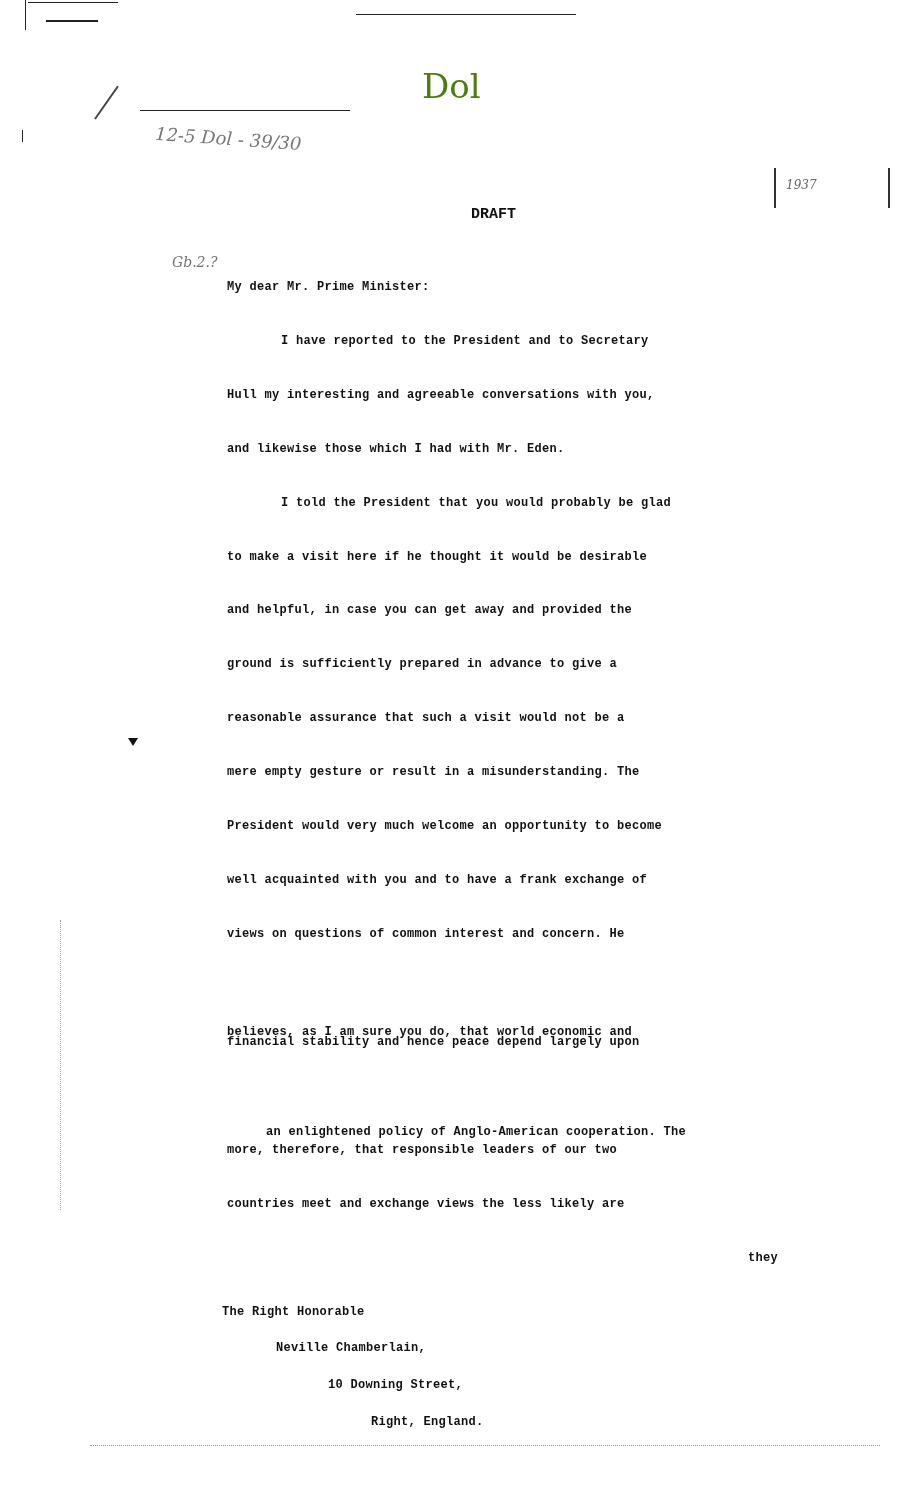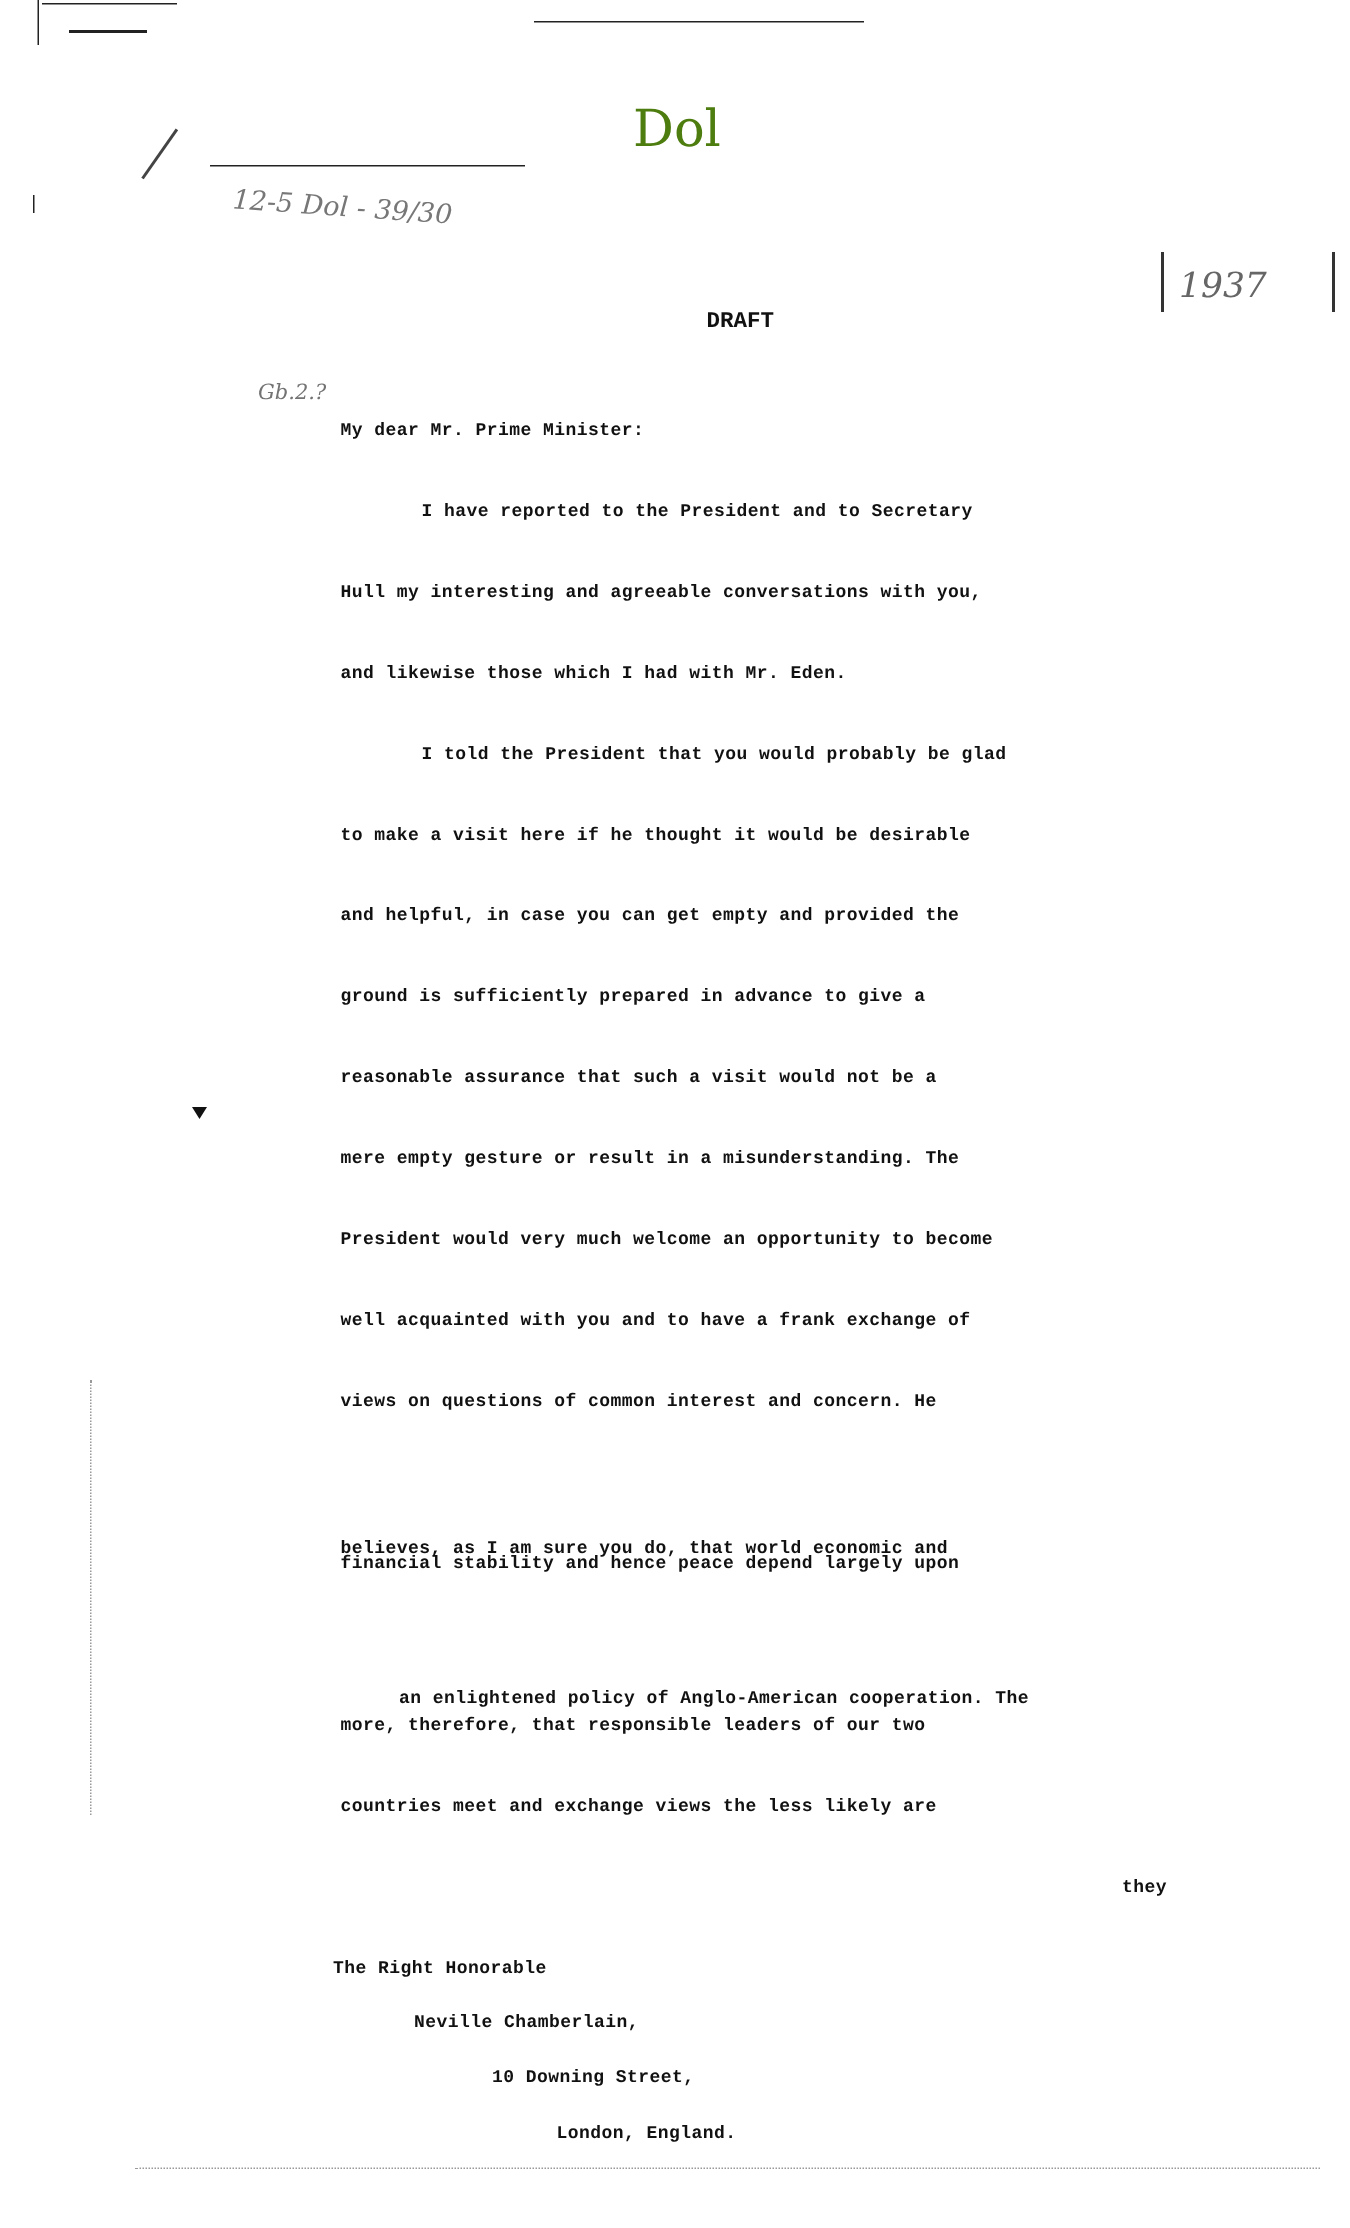--- a/index.html
+++ b/index.html
@@ -20,48 +20,48 @@
 <div class="rule" style="left:28px;top:2px;width:90px;"></div>
 <div class="rule" style="left:46px;top:20px;width:52px;height:2px;"></div>
 <div class="rule" style="left:356px;top:14px;width:220px;"></div>
 <div class="rule" style="left:140px;top:110px;width:210px;"></div>
 <div class="abs" style="left:25px;top:0;width:1px;height:30px;background:#222;"></div>
 <div class="abs" style="left:22px;top:130px;width:1px;height:12px;background:#222;"></div>
 
 <div class="hand" style="left:422px;top:66px;font-size:34px;font-style:normal;">Dol</div>
 <div class="hand" style="left:155px;top:128px;font-size:18px;color:#777;transform:rotate(4deg);">12-5 Dol - 39/30</div>
 <div class="hand" style="left:172px;top:254px;font-size:14px;color:#737373;">Gb.2.?</div>
-<div class="hand" style="left:786px;top:178px;font-size:23px;color:#666;">1937</div>
+<div class="hand" style="left:786px;top:178px;font-size:12px;color:#666;">1937</div>
 <div class="bracket"></div>
 <div class="abs" style="left:95px;top:118px;width:40px;height:2px;background:#444;transform:rotate(-55deg);transform-origin:left;"></div>
 
 <div class="draft">DRAFT</div>
 
 <div class="line" style="left:227px;top:280px;">My dear Mr. Prime Minister:</div>
 
 <div class="line" style="left:281px;top:334px;">I have reported to the President and to Secretary</div>
 <div class="line" style="left:227px;top:388px;">Hull my interesting and agreeable conversations with you,</div>
 <div class="line" style="left:227px;top:442px;">and likewise those which I had with Mr. Eden.</div>
 <div class="line" style="left:281px;top:496px;">I told the President that you would probably be glad</div>
 <div class="line" style="left:227px;top:550px;">to make a visit here if he thought it would be desirable</div>
-<div class="line" style="left:227px;top:603px;">and helpful, in case you can get empty and provided the</div>
+<div class="line" style="left:227px;top:603px;">and helpful, in case you can get away and provided the</div>
 <div class="line" style="left:227px;top:657px;">ground is sufficiently prepared in advance to give a</div>
 <div class="line" style="left:227px;top:711px;">reasonable assurance that such a visit would not be a</div>
 <div class="line" style="left:227px;top:765px;">mere empty gesture or result in a misunderstanding.  The</div>
 <div class="line" style="left:227px;top:819px;">President would very much welcome an opportunity to become</div>
 <div class="line" style="left:227px;top:873px;">well acquainted with you and to have a frank exchange of</div>
 <div class="line" style="left:227px;top:927px;">views on questions of common interest and concern.  He</div>
 <div class="line" style="left:227px;top:981px;margin-top:44px;">believes, as I am sure you do, that world economic and</div>
 <div class="line" style="left:227px;top:1035px;">financial stability and hence peace depend largely upon</div>
 <div class="line" style="left:225px;top:1125px;margin-left:41px;">an enlightened policy of Anglo-American cooperation.  The</div>
 <div class="line" style="left:227px;top:1143px;">more, therefore, that responsible leaders of our two</div>
 <div class="line" style="left:227px;top:1197px;">countries meet and exchange views the less likely are</div>
 
 <div class="line" style="left:748px;top:1251px;">they</div>
 
 <div class="line" style="left:222px;top:1305px;">The Right Honorable</div>
 <div class="line" style="left:276px;top:1341px;">Neville Chamberlain,</div>
 <div class="line" style="left:328px;top:1378px;">10 Downing Street,</div>
-<div class="line" style="left:371px;top:1415px;">London, England.</div>
+<div class="line" style="left:371px;top:1415px;">Right, England.</div>
 
 <div class="abs" style="left:128px;top:738px;width:0;height:0;border-left:5px solid transparent;border-right:5px solid transparent;border-top:8px solid #111;"></div>
 <div class="abs" style="left:60px;top:920px;width:0;height:290px;border-left:1px dotted #999;"></div>
 <div class="abs" style="left:90px;top:1445px;width:790px;height:0;border-top:1px dotted #999;"></div>
 
 </body></html>

